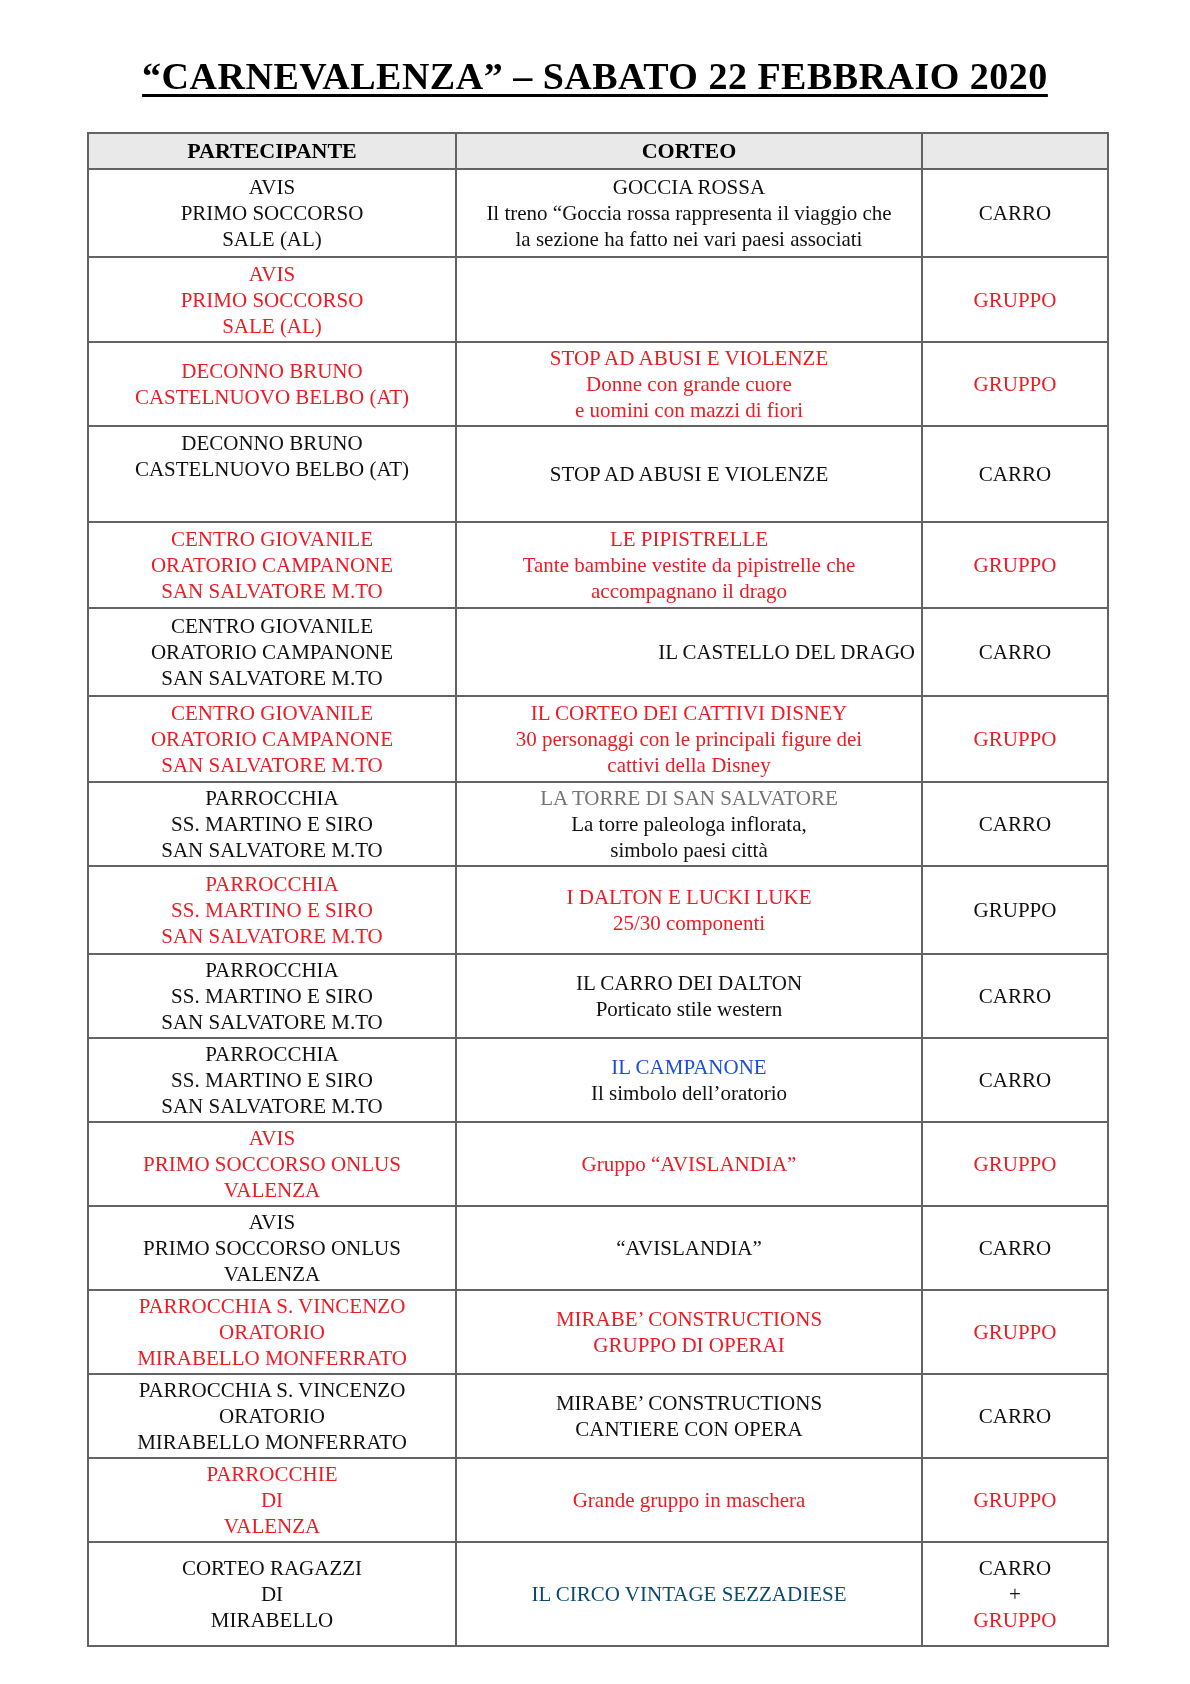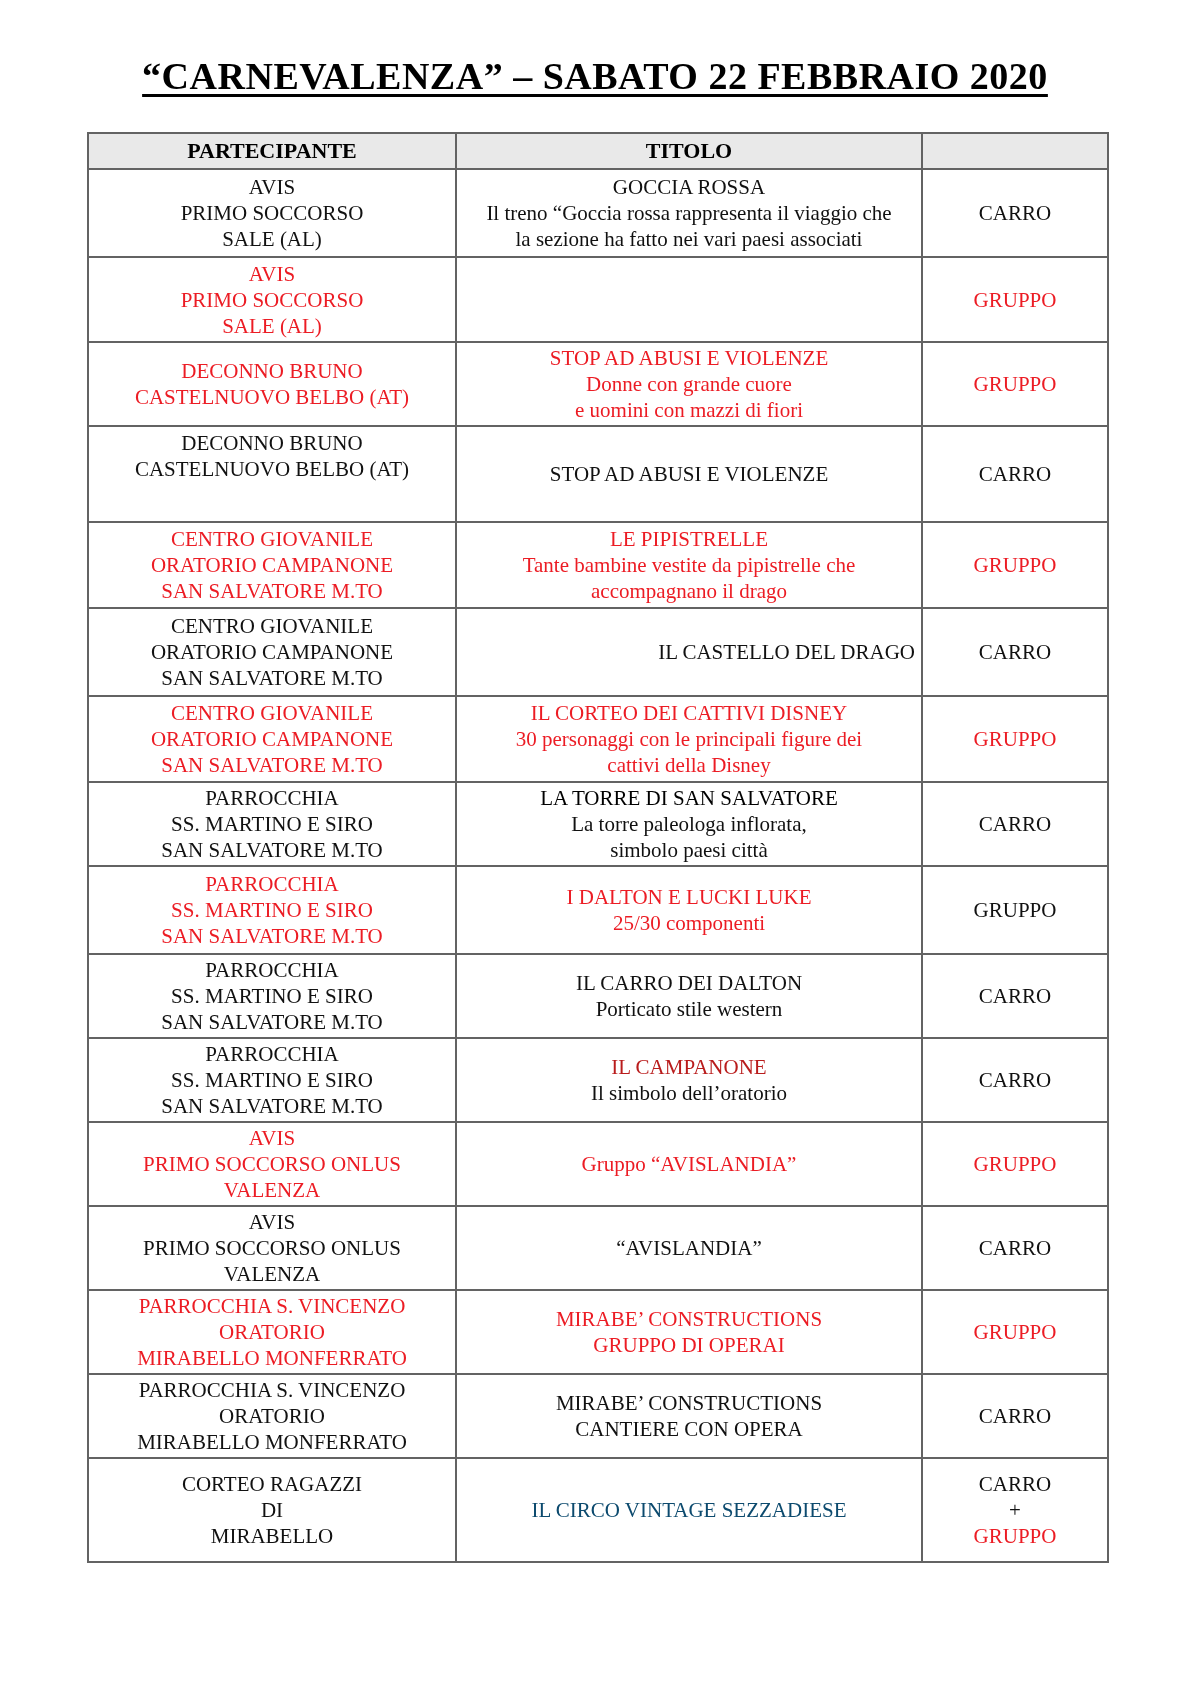--- a/index.html
+++ b/index.html
@@ -68,21 +68,21 @@
 
   <table class="participants">
     <colgroup>
       <col>
       <col>
       <col>
     </colgroup>
     <thead>
       <tr>
         <th style="background: rgb(233, 233, 233); height: 30px; width: 354px;">PARTECIPANTE</th>
-        <th style="background: rgb(233, 233, 233); height: 30px; width: 452px;">TITOLO</th>
+        <th style="background: rgb(233, 233, 233); height: 30px; width: 452px;">CORTEO</th>
         <th style="background: rgb(233, 233, 233); height: 30px; width: 172px;"></th>
       </tr>
     </thead>
     <tbody id="table-body">
         <tr style="height: 88px;">
           <td style="width: 354px;">
             <div class="line" style="color: rgb(17, 17, 17);">AVIS</div>
             <div class="line" style="color: rgb(17, 17, 17);">PRIMO SOCCORSO</div>
             <div class="line" style="color: rgb(17, 17, 17);">SALE (AL)</div>
           </td>
@@ -175,21 +175,21 @@
             <div class="line" style="color: rgb(236, 28, 36);">GRUPPO</div>
           </td>
         </tr>
         <tr style="height: 82px;">
           <td style="width: 354px;">
             <div class="line" style="color: rgb(17, 17, 17);">PARROCCHIA</div>
             <div class="line" style="color: rgb(17, 17, 17);">SS. MARTINO E SIRO</div>
             <div class="line" style="color: rgb(17, 17, 17);">SAN SALVATORE M.TO</div>
           </td>
           <td style="width: 452px;">
-            <div class="line" style="color: #000000;">LA TORRE DI SAN SALVATORE</div>
+            <div class="line" style="color: #737373;">LA TORRE DI SAN SALVATORE</div>
             <div class="line" style="color: rgb(17, 17, 17);">La torre paleologa inflorata,</div>
             <div class="line" style="color: rgb(17, 17, 17);">simbolo paesi città</div>
           </td>
           <td style="width: 172px;">
             <div class="line" style="color: rgb(17, 17, 17);">CARRO</div>
           </td>
         </tr>
         <tr style="height: 88px;">
           <td style="width: 354px;">
             <div class="line" style="color: rgb(236, 28, 36);">PARROCCHIA</div>
@@ -218,21 +218,21 @@
             <div class="line" style="color: rgb(17, 17, 17);">CARRO</div>
           </td>
         </tr>
         <tr style="height: 78px;">
           <td style="width: 354px;">
             <div class="line" style="color: rgb(17, 17, 17);">PARROCCHIA</div>
             <div class="line" style="color: rgb(17, 17, 17);">SS. MARTINO E SIRO</div>
             <div class="line" style="color: rgb(17, 17, 17);">SAN SALVATORE M.TO</div>
           </td>
           <td style="width: 452px;">
-            <div class="line" style="color: #b91c1c;">IL CAMPANONE</div>
+            <div class="line" style="color: #1d4ed8;">IL CAMPANONE</div>
             <div class="line" style="color: rgb(17, 17, 17);">Il simbolo dell’oratorio</div>
           </td>
           <td style="width: 172px;">
             <div class="line" style="color: rgb(17, 17, 17);">CARRO</div>
           </td>
         </tr>
         <tr style="height: 84px;">
           <td style="width: 354px;">
             <div class="line" style="color: rgb(236, 28, 36);">AVIS</div>
             <div class="line" style="color: rgb(236, 28, 36);">PRIMO SOCCORSO ONLUS</div>
@@ -279,20 +279,33 @@
             <div class="line" style="color: rgb(17, 17, 17);">MIRABELLO MONFERRATO</div>
           </td>
           <td style="width: 452px;">
             <div class="line" style="color: rgb(17, 17, 17);">MIRABE’ CONSTRUCTIONS</div>
             <div class="line" style="color: rgb(17, 17, 17);">CANTIERE CON OPERA</div>
           </td>
           <td style="width: 172px;">
             <div class="line" style="color: rgb(17, 17, 17);">CARRO</div>
           </td>
         </tr>
+        <tr style="height: 84px;">
+          <td style="width: 354px;">
+            <div class="line" style="color: rgb(236, 28, 36);">PARROCCHIE</div>
+            <div class="line" style="color: rgb(236, 28, 36);">DI</div>
+            <div class="line" style="color: rgb(236, 28, 36);">VALENZA</div>
+          </td>
+          <td style="width: 452px;">
+            <div class="line" style="color: rgb(236, 28, 36);">Grande gruppo in maschera</div>
+          </td>
+          <td style="width: 172px;">
+            <div class="line" style="color: rgb(236, 28, 36);">GRUPPO</div>
+          </td>
+        </tr>
         <tr style="height: 104px;">
           <td style="width: 354px;">
             <div class="line" style="color: rgb(17, 17, 17);">CORTEO RAGAZZI</div>
             <div class="line" style="color: rgb(17, 17, 17);">DI</div>
             <div class="line" style="color: rgb(17, 17, 17);">MIRABELLO</div>
           </td>
           <td style="width: 452px;">
             <div class="line" style="color: #0c4a6e;">IL CIRCO VINTAGE SEZZADIESE</div>
           </td>
           <td style="width: 172px;">

